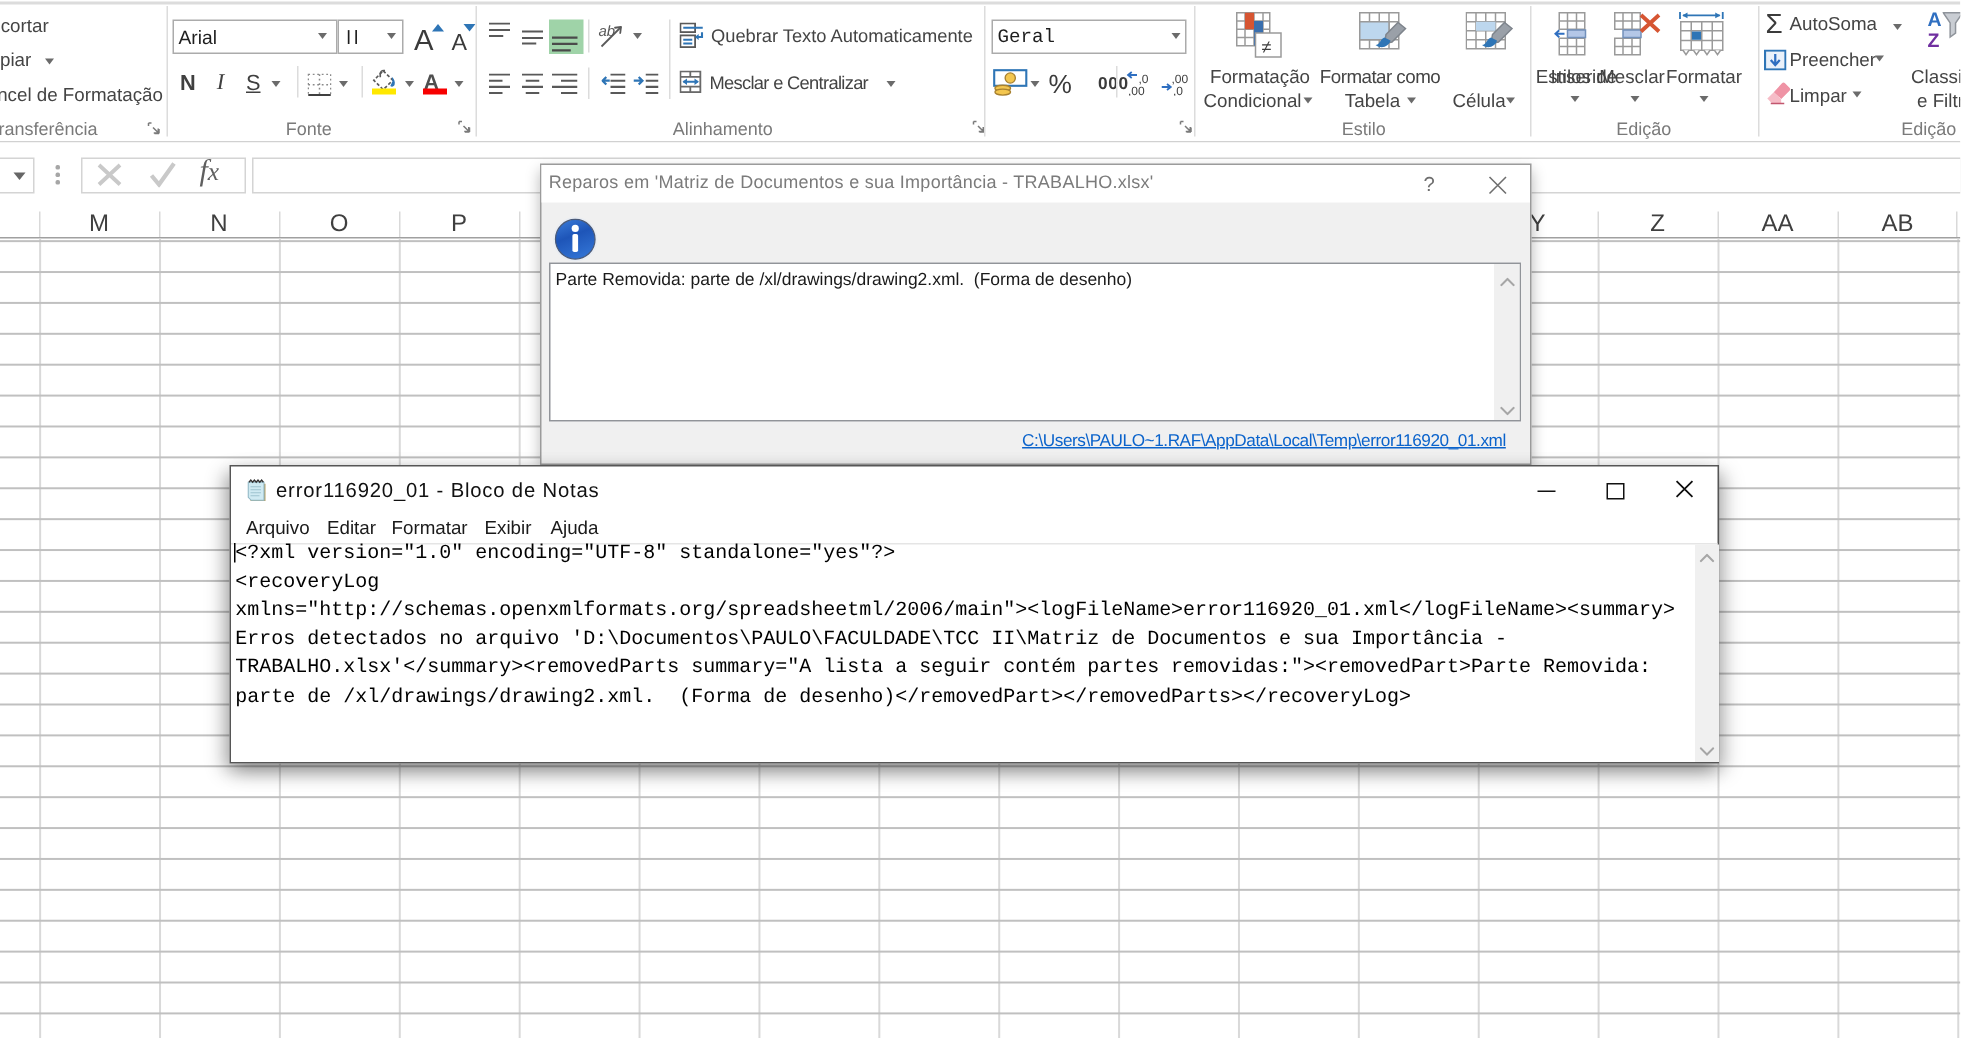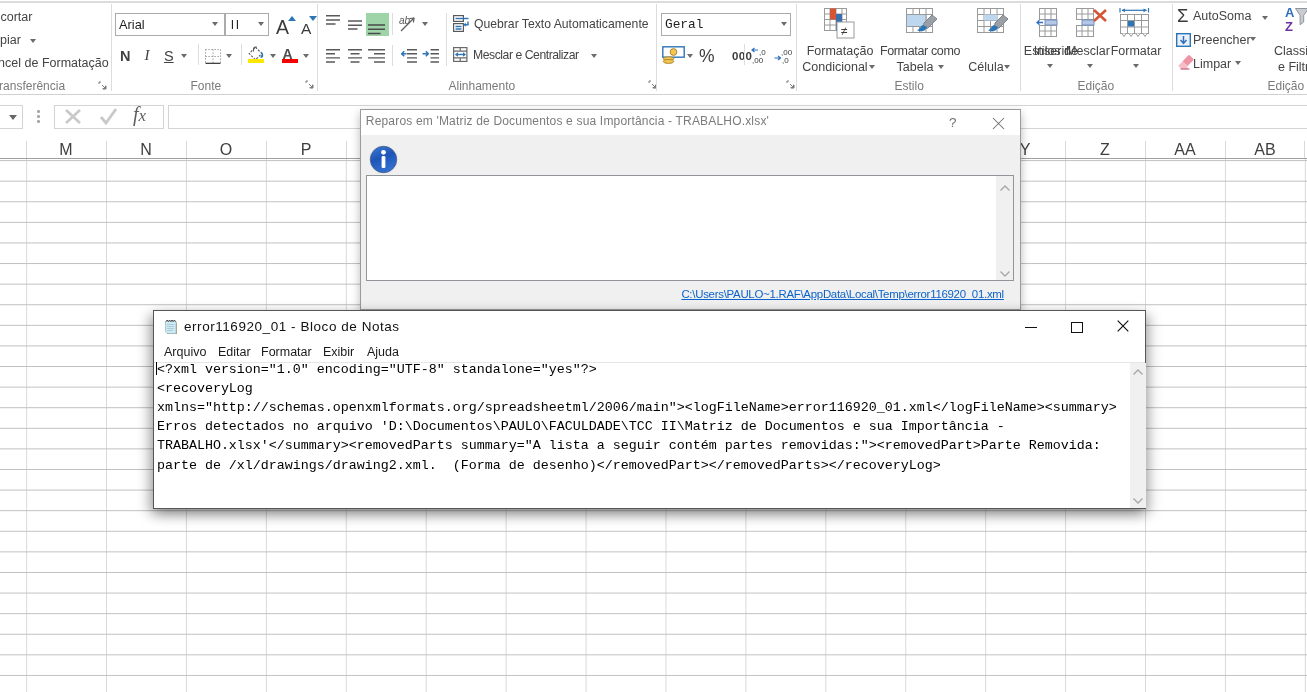--- a/index.html
+++ b/index.html
@@ -369,20 +369,21 @@
             <stop offset="1" stop-color="#2f6fd0"></stop>
           </linearGradient>
         </defs>
     <circle cx="15.5" cy="15.5" r="14.8" fill="#e8ecf2"></circle>
     <circle cx="15.5" cy="15.5" r="13.2" fill="url(#ig)" stroke="#4a5a78" stroke-width="0.8"></circle>
     <rect x="13.6" y="12" width="3.8" height="12" rx="1.2" fill="#fff"></rect>
     <circle cx="15.5" cy="8.3" r="2.4" fill="#fff"></circle>
   </svg>
 
   <div class="abs" style="left:5.4px;top:64.5px;width:648px;height:106px;background:#fff;border:1px solid #919499;box-sizing:border-box;">
+    <div class="abs" style="left:3.0px;top:4.5px;font-size:11.65px;color:#1a1a1a;white-space:nowrap;">Parte Removida: parte de /xl/drawings/drawing2.xml.&nbsp;&nbsp;(Forma de desenho)</div>
     <div class="abs" style="right:0;top:0;width:17px;height:104px;background:#f0f0f0;">
       <svg class="abs" style="left:3.5px;top:9px;" width="10" height="6" viewBox="0 0 10 6">
             <path d="M0.5 5.5L5 1l4.5 4.5" stroke="#a6a6a6" stroke-width="1.3" fill="none"></path>
           </svg>
       <svg class="abs" style="left:3.5px;bottom:2.5px;" width="10" height="6" viewBox="0 0 10 6">
             <path d="M0.5 0.5L5 5l4.5-4.5" stroke="#a6a6a6" stroke-width="1.3" fill="none"></path>
           </svg>
     </div>
   </div>
   <div class="abs" style="left:320.4px;top:177.5px;font-size:11.45px;letter-spacing:-0.28px;color:#0b63cb;text-decoration:underline;white-space:nowrap;">C:\Users\PAULO~1.RAF\AppData\Local\Temp\error116920_01.xml</div>

